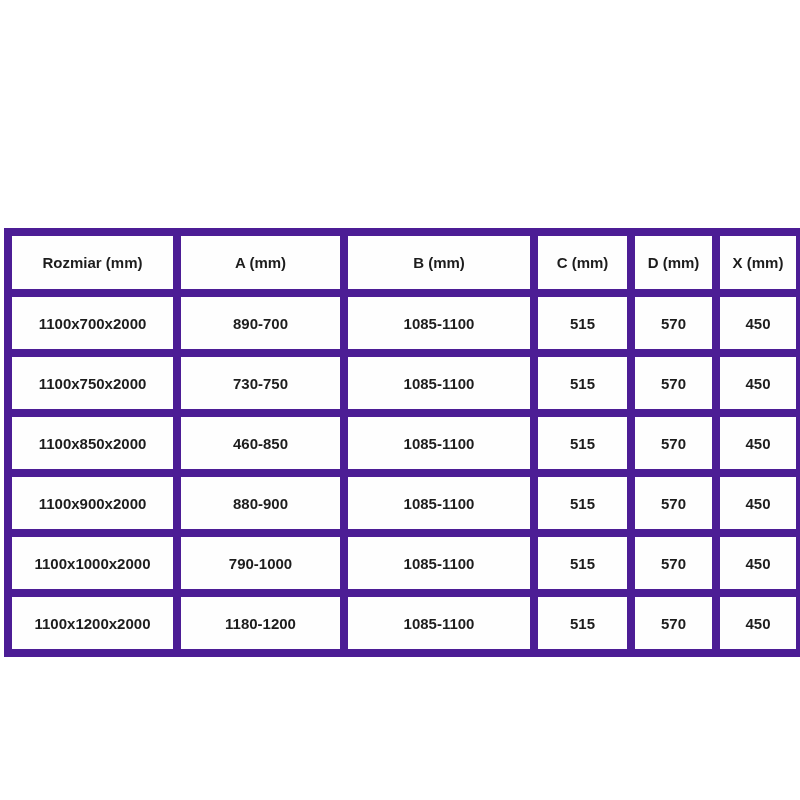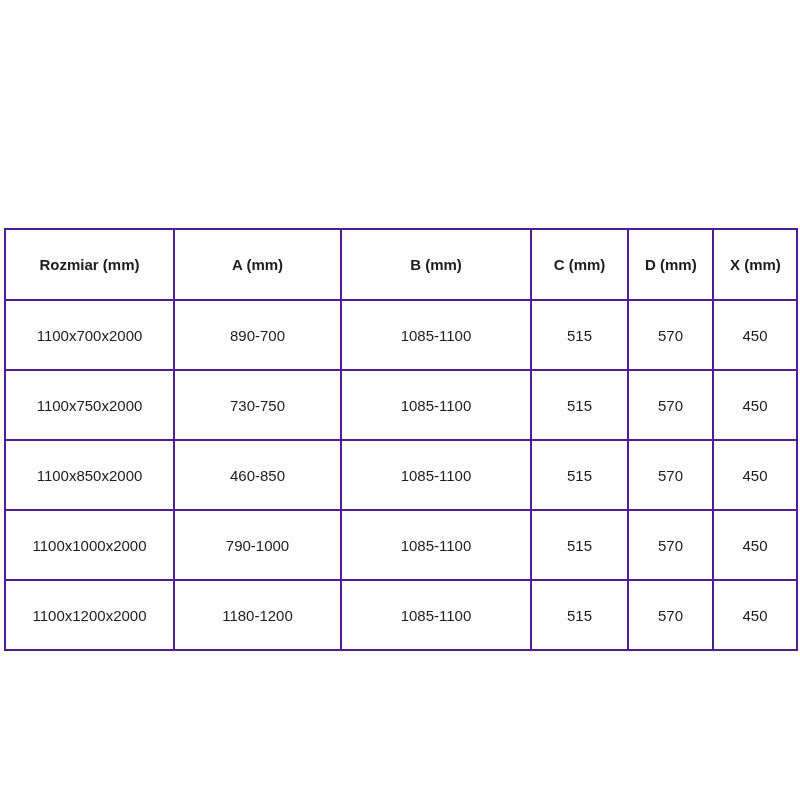--- a/index.html
+++ b/index.html
@@ -18,35 +18,35 @@
     position: absolute;
     left: 4px;
     top: 228px;
     width: 792px;
     border-collapse: collapse;
     table-layout: fixed;
     background: #fefefe;
   }
   .dim-table th,
   .dim-table td {
-    border: 2px solid #4c1d95;
+    border: 8px solid #4c1d95;
     text-align: center;
     vertical-align: middle;
     color: #1d1d1d;
     font-size: 15px;
-    padding: 16px;
+    padding: 8px;
     overflow: hidden;
     white-space: nowrap;
   }
   .dim-table th {
     font-weight: bold;
     height: 37px;
   }
   .dim-table td {
-    font-weight: normal;
+    font-weight: bold;
     height: 36px;
   }
   col.c-rozmiar { width: 169px; }
   col.c-a       { width: 167px; }
   col.c-b       { width: 190px; }
   col.c-c       { width: 97px; }
   col.c-d       { width: 85px; }
   col.c-x       { width: 84px; }
 </style>
 </head>
@@ -90,20 +90,28 @@
     </tr>
     <tr>
       <td>1100x850x2000</td>
       <td>460-850</td>
       <td>1085-1100</td>
       <td>515</td>
       <td>570</td>
       <td>450</td>
     </tr>
     <tr>
+      <td>1100x900x2000</td>
+      <td>880-900</td>
+      <td>1085-1100</td>
+      <td>515</td>
+      <td>570</td>
+      <td>450</td>
+    </tr>
+    <tr>
       <td>1100x1000x2000</td>
       <td>790-1000</td>
       <td>1085-1100</td>
       <td>515</td>
       <td>570</td>
       <td>450</td>
     </tr>
     <tr>
       <td>1100x1200x2000</td>
       <td>1180-1200</td>

